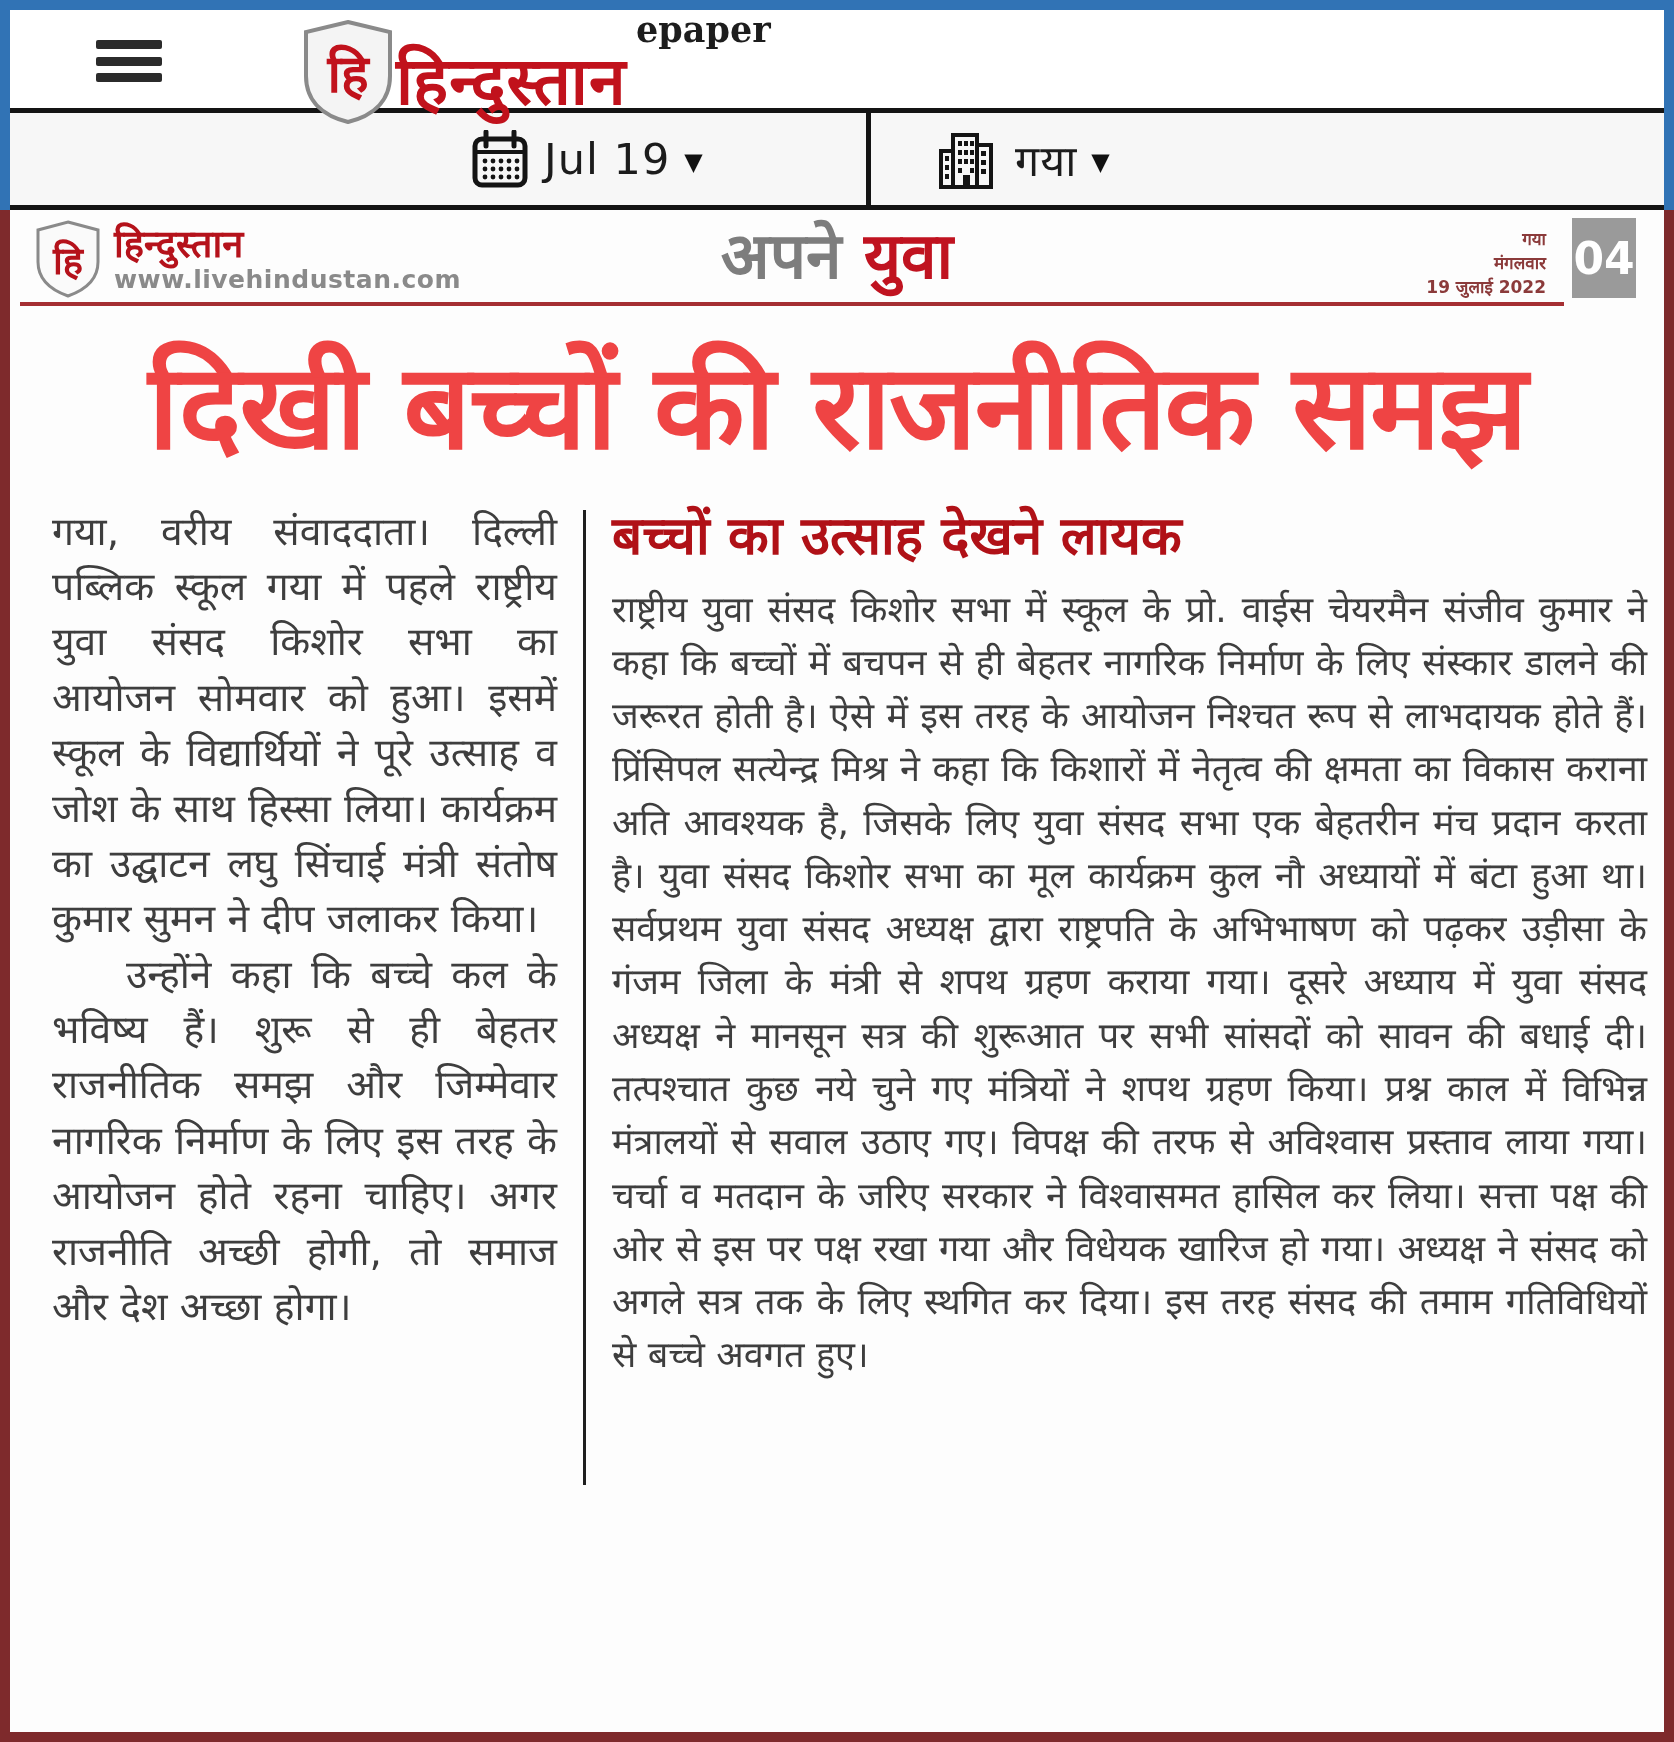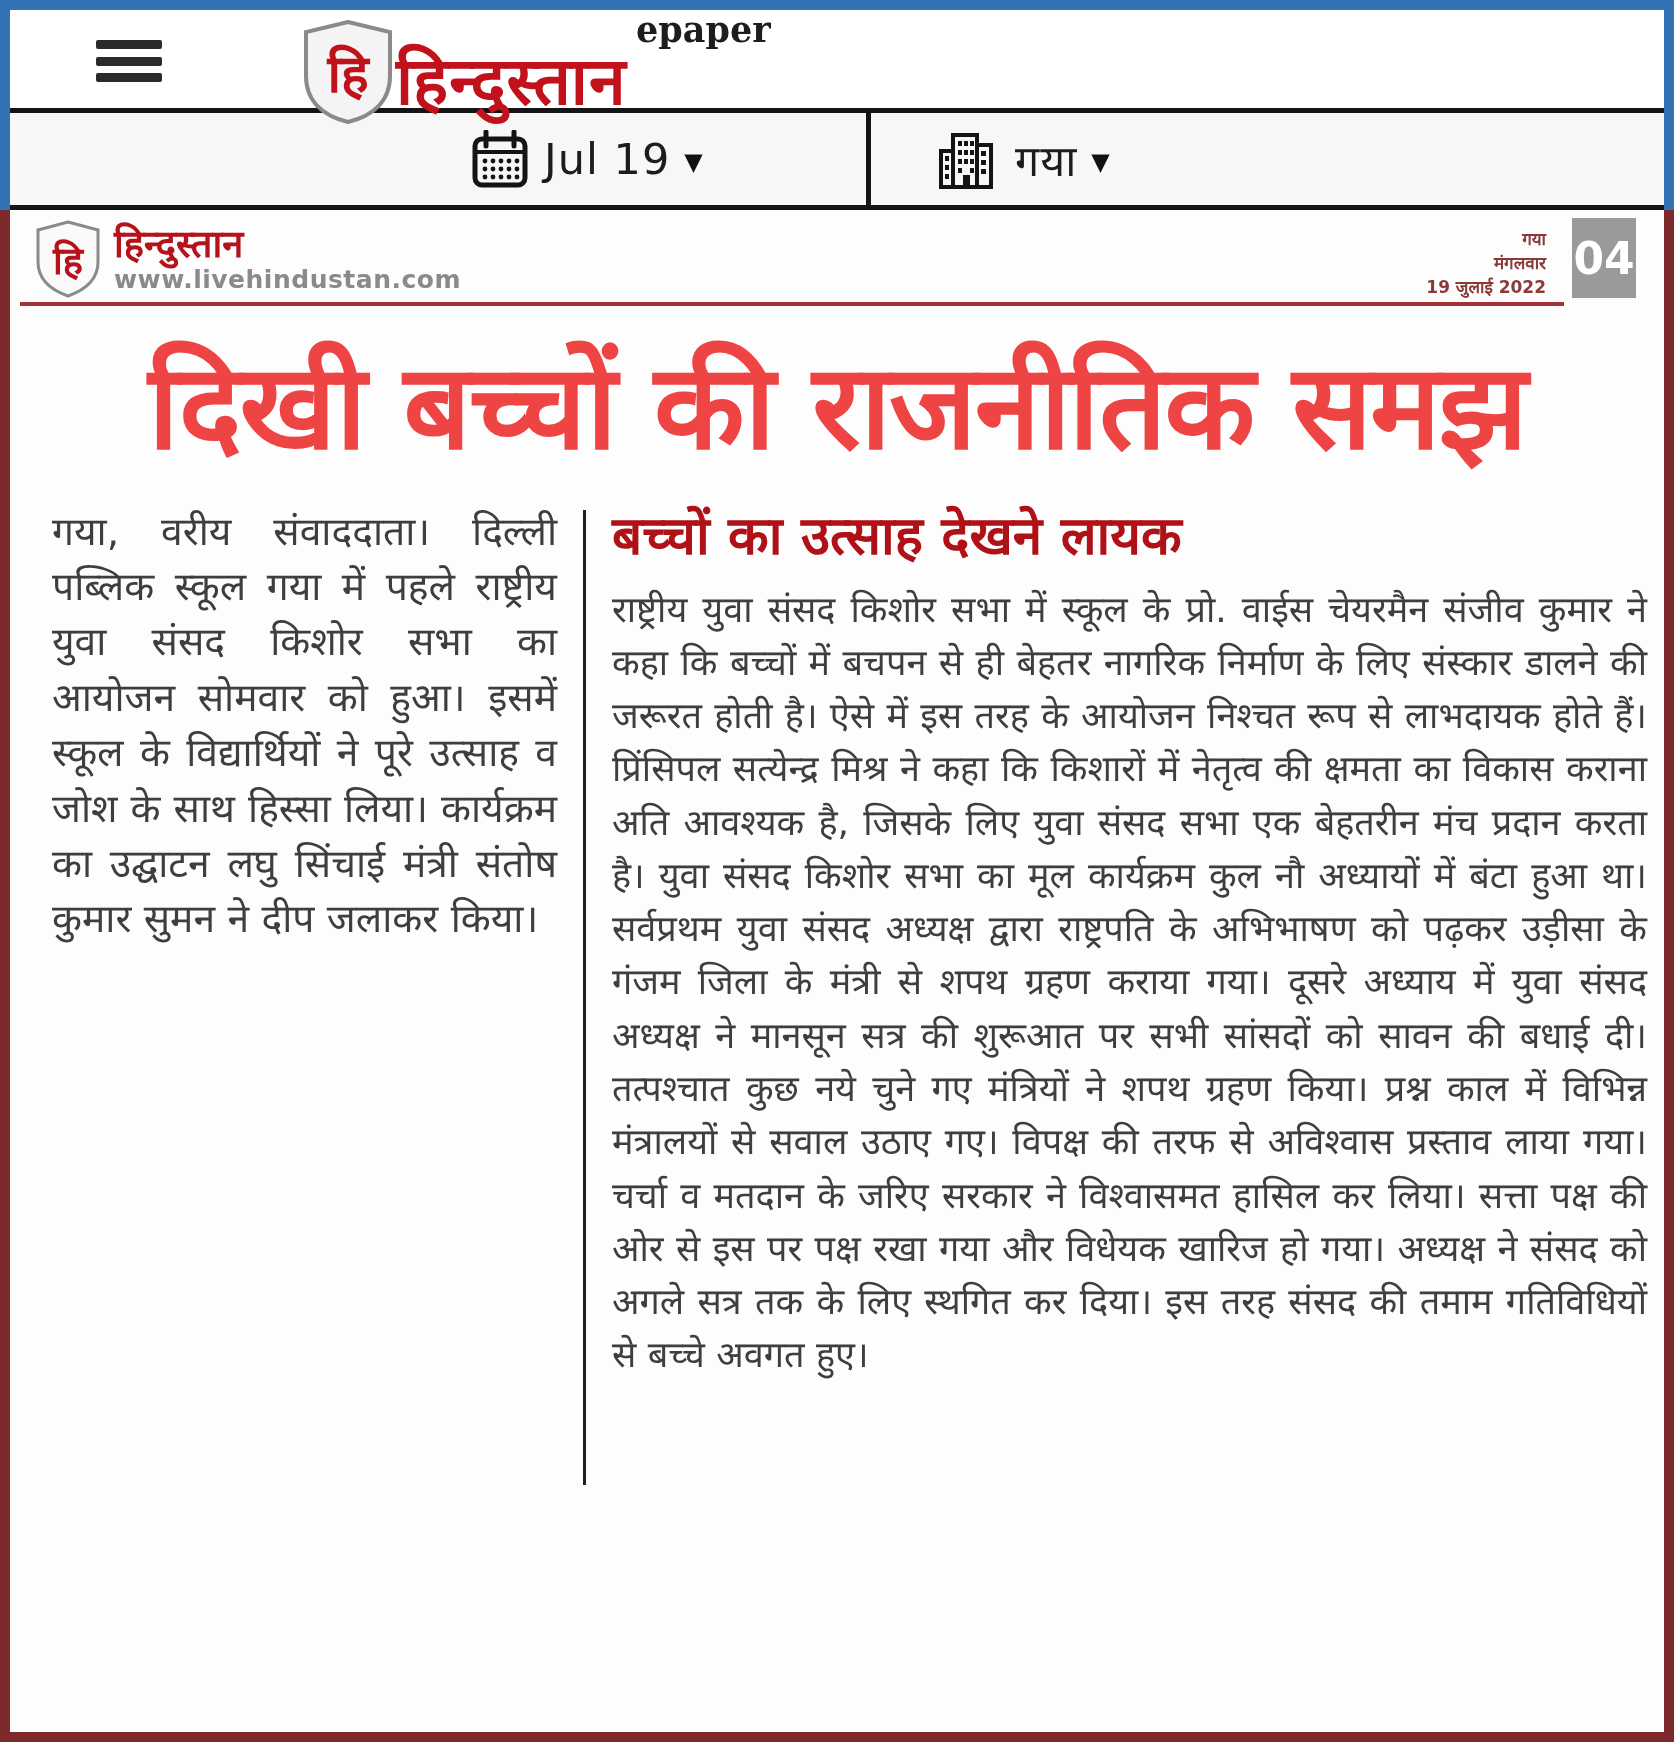--- a/index.html
+++ b/index.html
@@ -202,37 +202,42 @@
         <svg class="mast-shield" viewBox="0 0 68 78">
           <path d="M34 2 L64 10 L64 42 C64 60 51 70 34 76 C17 70 4 60 4 42 L4 10 Z" fill="#fafafa" stroke="#8a8a8a" stroke-width="3"></path>
           <text x="34" y="54" text-anchor="middle" font-size="38" font-weight="bold" fill="#b5121b">हि</text>
         </svg>
         <div class="mast-text">
           <div class="mast-brand">हिन्दुस्तान</div>
           <div class="mast-url">www.livehindustan.com</div>
         </div>
       </div>
 
+      <div class="section-title">
+        <span class="t-gray">अपने</span>
+        <span class="t-red">युवा</span>
+      </div>
 
       <div class="edition-block">
         <div>गया</div>
         <div>मंगलवार</div>
         <div>19 जुलाई 2022</div>
       </div>
 
       <div class="page-box">04</div>
     </div>
 
     <div class="red-rule"></div>
 
     <h1 class="headline">दिखी बच्चों की राजनीतिक समझ</h1>
 
     <div class="columns">
       <div class="col-left">
         <p>गया, वरीय संवाददाता। दिल्ली पब्लिक स्कूल गया में पहले राष्ट्रीय युवा संसद किशोर सभा का आयोजन सोमवार को हुआ। इसमें स्कूल के विद्यार्थियों ने पूरे उत्साह व जोश के साथ हिस्सा लिया। कार्यक्रम का उद्घाटन लघु सिंचाई मंत्री संतोष कुमार सुमन ने दीप जलाकर किया।</p>
+        <p>उन्होंने कहा कि बच्चे कल के भविष्य हैं। शुरू से ही बेहतर राजनीतिक समझ और जिम्मेवार नागरिक निर्माण के लिए इस तरह के आयोजन होते रहना चाहिए। अगर राजनीति अच्छी होगी, तो समाज और देश अच्छा होगा।</p>
       </div>
 
       <div class="v-divider"></div>
 
       <div class="col-right">
         <h2 class="subhead">बच्चों का उत्साह देखने लायक</h2>
         <p class="body-text">राष्ट्रीय युवा संसद किशोर सभा में स्कूल के प्रो. वाईस चेयरमैन संजीव कुमार ने कहा कि बच्चों में बचपन से ही बेहतर नागरिक निर्माण के लिए संस्कार डालने की जरूरत होती है। ऐसे में इस तरह के आयोजन निश्चत रूप से लाभदायक होते हैं। प्रिंसिपल सत्येन्द्र मिश्र ने कहा कि किशारों में नेतृत्व की क्षमता का विकास कराना अति आवश्यक है, जिसके लिए युवा संसद सभा एक बेहतरीन मंच प्रदान करता है। युवा संसद किशोर सभा का मूल कार्यक्रम कुल नौ अध्यायों में बंटा हुआ था। सर्वप्रथम युवा संसद अध्यक्ष द्वारा राष्ट्रपति के अभिभाषण को पढ़कर उड़ीसा के गंजम जिला के मंत्री से शपथ ग्रहण कराया गया। दूसरे अध्याय में युवा संसद अध्यक्ष ने मानसून सत्र की शुरूआत पर सभी सांसदों को सावन की बधाई दी। तत्पश्चात कुछ नये चुने गए मंत्रियों ने शपथ ग्रहण किया। प्रश्न काल में विभिन्न मंत्रालयों से सवाल उठाए गए। विपक्ष की तरफ से अविश्वास प्रस्ताव लाया गया। चर्चा व मतदान के जरिए सरकार ने विश्वासमत हासिल कर लिया। सत्ता पक्ष की ओर से इस पर पक्ष रखा गया और विधेयक खारिज हो गया। अध्यक्ष ने संसद को अगले सत्र तक के लिए स्थगित कर दिया। इस तरह संसद की तमाम गतिविधियों से बच्चे अवगत हुए।</p>
       </div>
     </div>
 

